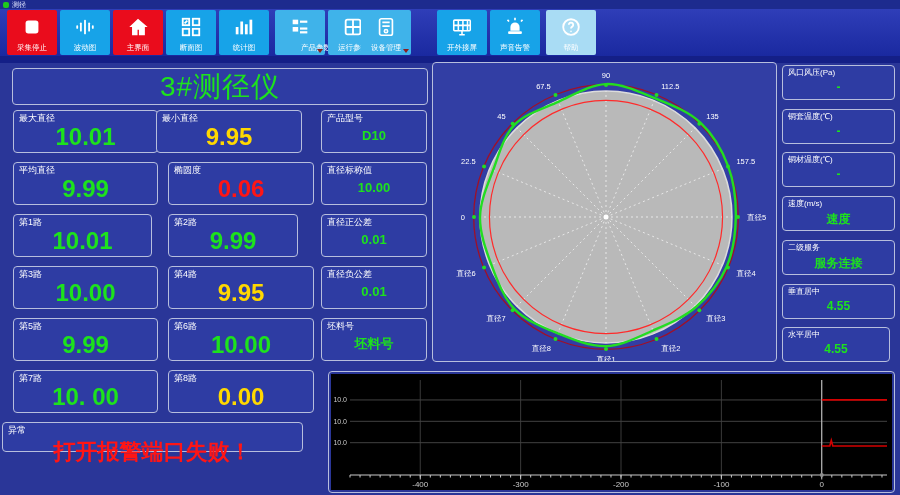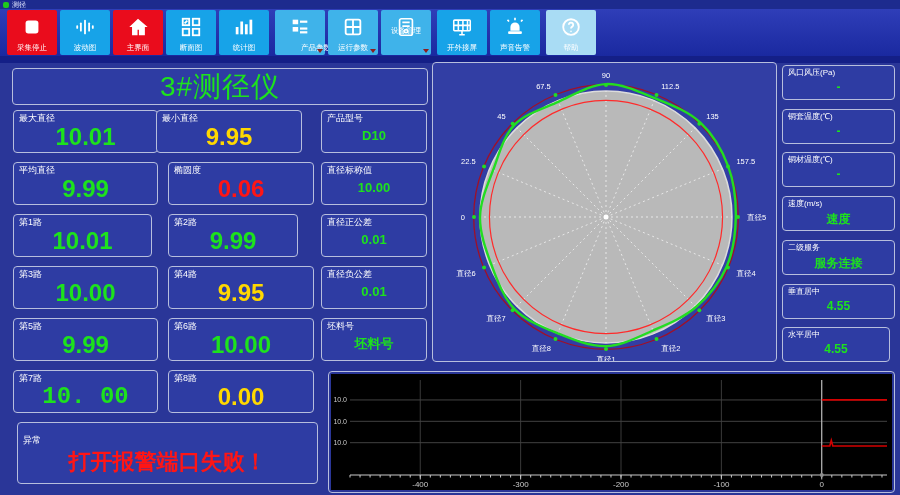--- a/index.html
+++ b/index.html
@@ -28,23 +28,23 @@
   
   .gauge-title{left:12px;top:68px;width:416px;height:37px;display:flex;align-items:center;justify-content:center}
   .gauge-title span{color:#1de21d;font-size:28px;letter-spacing:1px}
   
   .fbox{padding:3px 5px}
   .flabel{font-size:9px;color:#fff;display:block;line-height:1.1}
   .fval{text-align:center;font-weight:bold;line-height:1.05}
   .fval.big{font-size:24px;margin-top:0px}
   .fval.small{font-size:13px;margin-top:5px}
   .c-green{color:#1de21d}.c-yellow{color:#ffd800}.c-red{color:#ff1515}
-  .serif{font-family:Liberation Mono, monospace}
-  
-  .alarm-box{left:17px;top:422px;width:301px;height:62px;padding:13px 5px}
+  .serif{font-family:Liberation Sans, sans-serif}
+  
+  .alarm-box{left:2px;top:422px;width:301px;height:30px;padding:3px 5px}
   .alarm-val{text-align:center;font-weight:bold;font-size:22px;color:#ff1515;margin-top:1px}
   
   .rlabel{font-size:8px;color:#fff;display:block;line-height:1.1}
   .rval{text-align:center;font-weight:bold;font-size:12px;color:#1de21d;margin-top:2px}
   
   .polar-panel{left:432px;top:62px;width:345px;height:300px;background:#323ea4}
   .chart-panel{left:328px;top:371px;width:567px;height:122px;background:#2a3698;padding:2px}
 </style>
 </head>
 <body>
@@ -108,21 +108,21 @@
       <div class="caret"></div>
     </div>
     <div class="tb-btn tb-light" style="left: 328px;">
       <div class="ticon"><svg viewBox="0 0 24 24" fill="none" stroke="#fff" stroke-width="2">
           <rect x="4" y="4" width="16" height="16" rx="2"></rect>
           <path d="M4 12h16M12 4v16"></path>
         </svg></div>
       <div class="tlabel">运行参数</div>
       <div class="caret"></div>
     </div>
-    <div class="tb-btn tb-light" style="left: 381px; justify-content: center;">
+    <div class="tb-btn tb-light" style="left: 361px;">
       <div class="ticon"><svg viewBox="0 0 24 24" fill="none" stroke="#fff" stroke-width="1.8">
           <rect x="5" y="3" width="14" height="18" rx="2"></rect>
           <path d="M8 7h8M8 11h8"></path>
           <circle cx="12" cy="16.5" r="1.8"></circle>
         </svg></div>
       <div class="tlabel">设备管理</div>
       <div class="caret"></div>
     </div>
     <div class="tb-btn tb-cyan" style="left: 437px;">
       <div class="ticon"><svg viewBox="0 0 24 24" fill="none" stroke="#fff" stroke-width="1.7">

